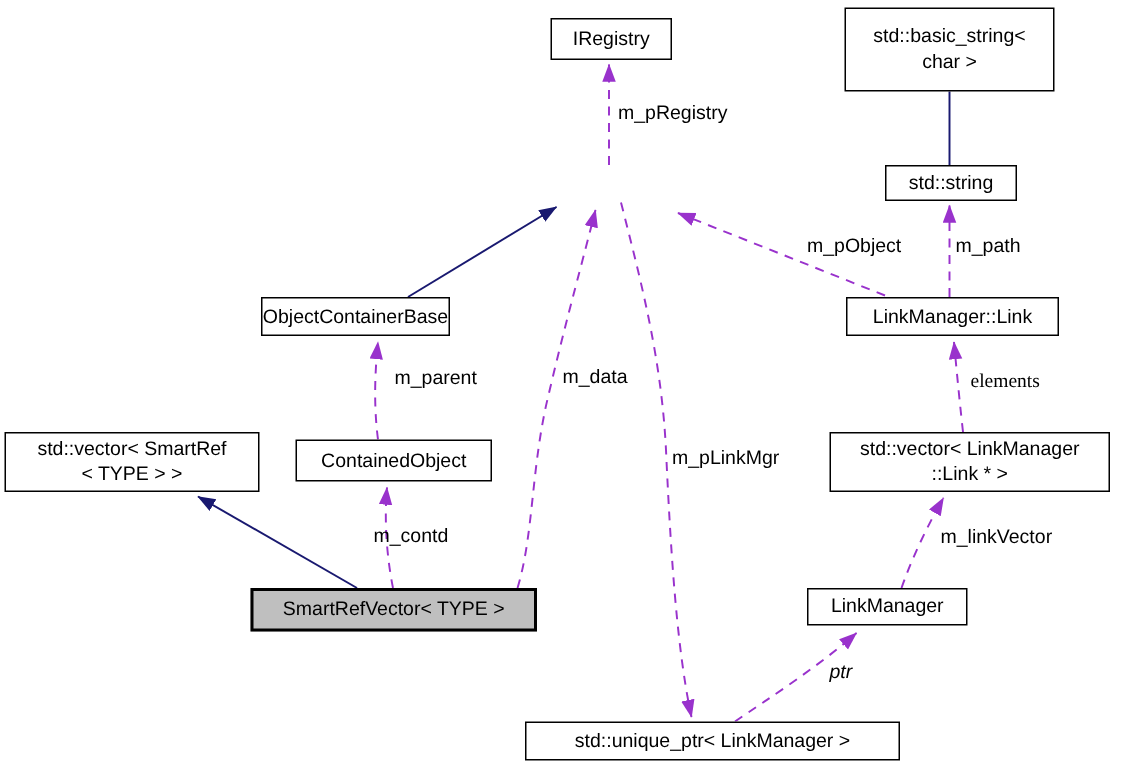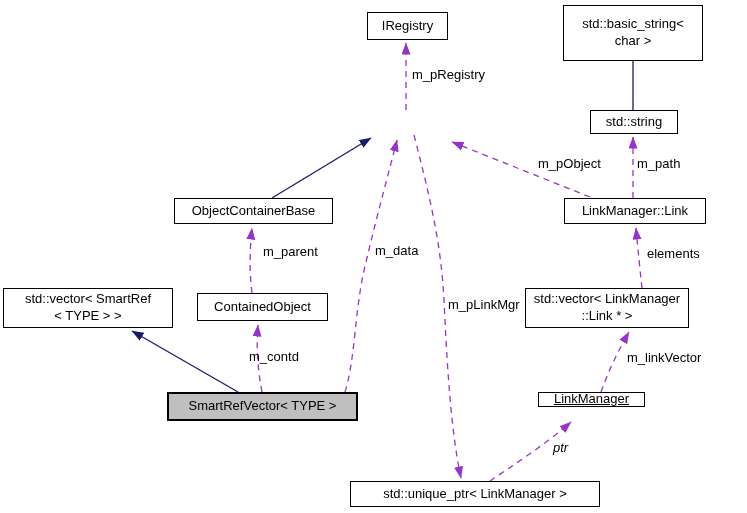--- a/index.html
+++ b/index.html
@@ -63,35 +63,35 @@
   .edge-label {
     position: absolute;
     font-size: 13px;
     white-space: nowrap;
   }
   
   #n-iregistry          { left: 367px; top: 12px;  width: 81px;  height: 28px; }
   #n-basic-string       { left: 563px; top: 5px;   width: 140px; height: 56px; }
   #n-dataobject         { left: 359px; top: 111px; width: 101px; height: 24px; }
   #n-std-string         { left: 590px; top: 110px; width: 88px;  height: 24px; }
-  #n-objectcontainerbase{ left: 174px; top: 198px; width: 159px; height: 26px; }
+  #n-objectcontainerbase{ left: 174px; top: 198px; width: 126px; height: 26px; }
   #n-linkmanager-link   { left: 564px; top: 198px; width: 142px; height: 26px; }
   #n-vector-smartref    { left: 3px;   top: 288px; width: 170px; height: 40px; }
   #n-containedobject    { left: 197px; top: 293px; width: 131px; height: 28px; }
-  #n-vector-link        { left: 525px; top: 288px; width: 164px; height: 40px; }
+  #n-vector-link        { left: 553px; top: 288px; width: 187px; height: 40px; }
   #n-smartrefvector     { left: 167px; top: 392px; width: 191px; height: 29px; }
-  #n-linkmanager        { left: 538px; top: 392px; width: 107px; height: 15px; text-decoration: underline; }
+  #n-linkmanager        { left: 538px; top: 392px; width: 107px; height: 25px; }
   #n-unique-ptr         { left: 350px; top: 481px; width: 250px; height: 26px; }
   
   #l-m-pregistry  { left: 412px; top: 67px; }
   #l-m-pobject    { left: 538px; top: 156px; }
   #l-m-path       { left: 637px; top: 156px; }
   #l-m-parent     { left: 263px; top: 244px; }
   #l-m-data       { left: 375px; top: 243px; }
-  #l-elements     { left: 647px; top: 246px; }
+  #l-elements     { left: 647px; top: 246px; font-family: Liberation Serif, serif; }
   #l-m-plinkmgr   { left: 448px; top: 297px; }
   #l-m-contd      { left: 249px; top: 349px; }
   #l-m-linkvector { left: 627px; top: 350px; }
   #l-ptr          { left: 553px; top: 440px; font-style: italic; }
 </style>
 </head>
 <body>
 
 <div class="diagram">
 

